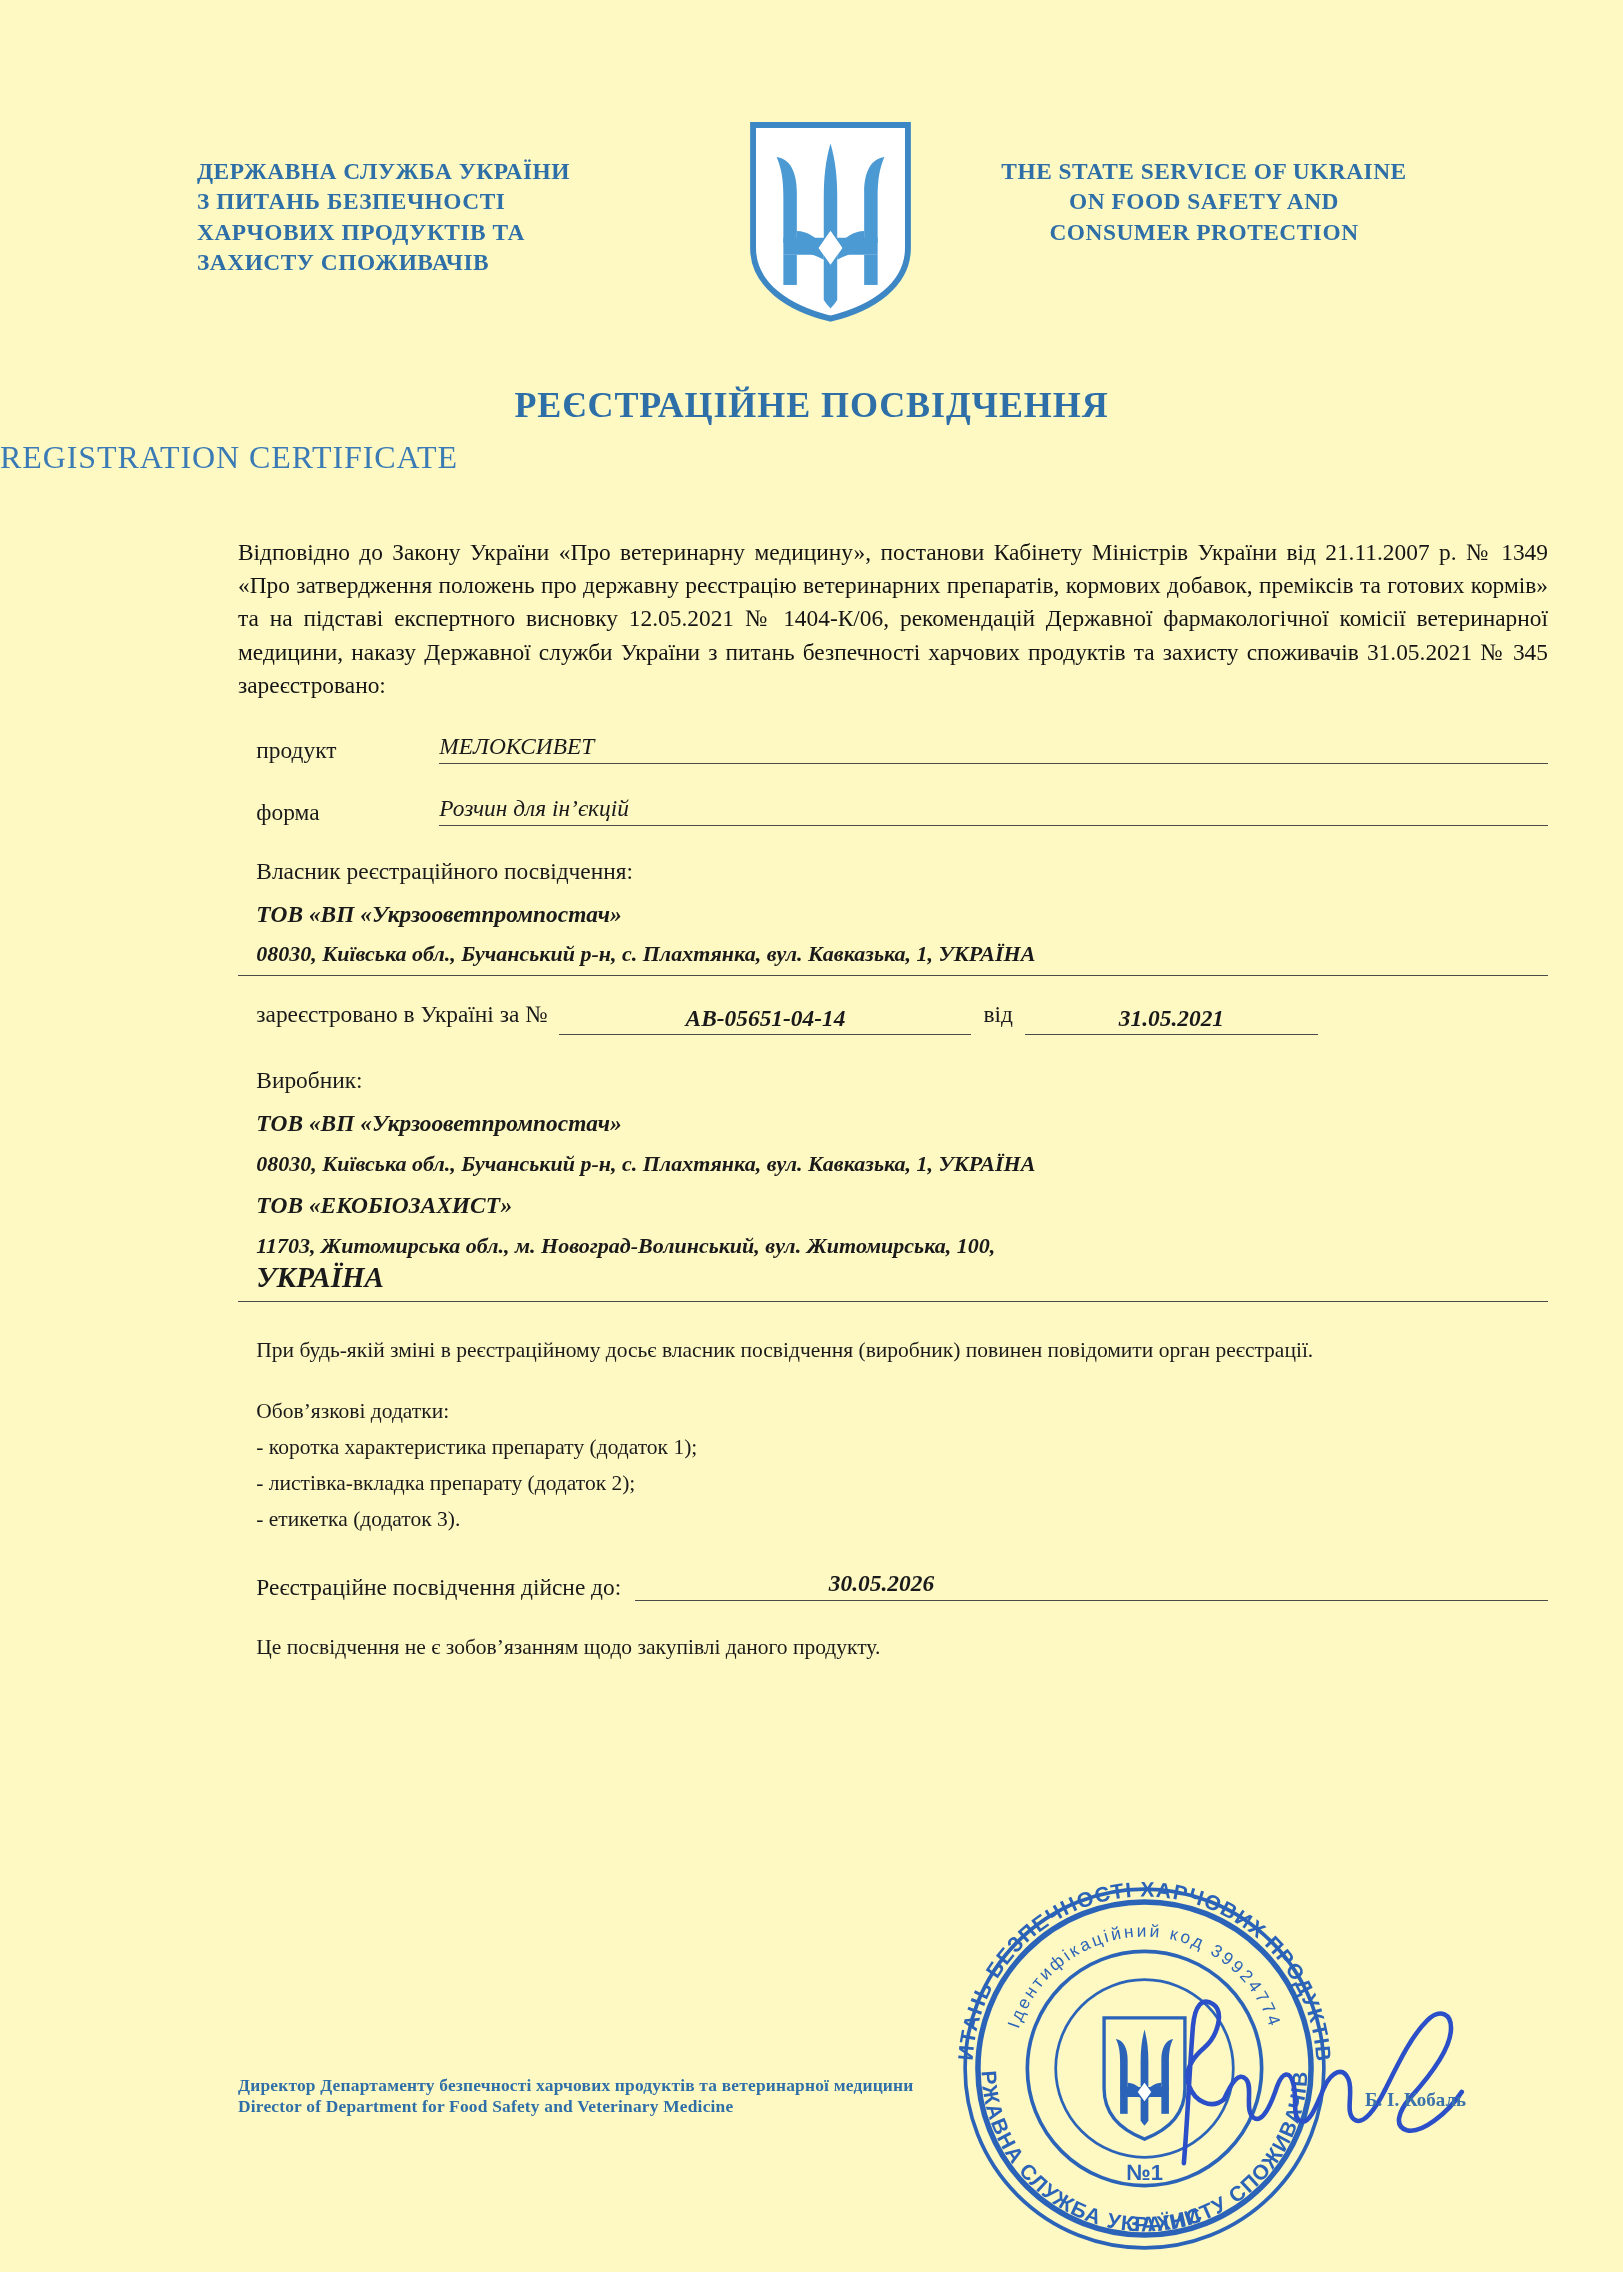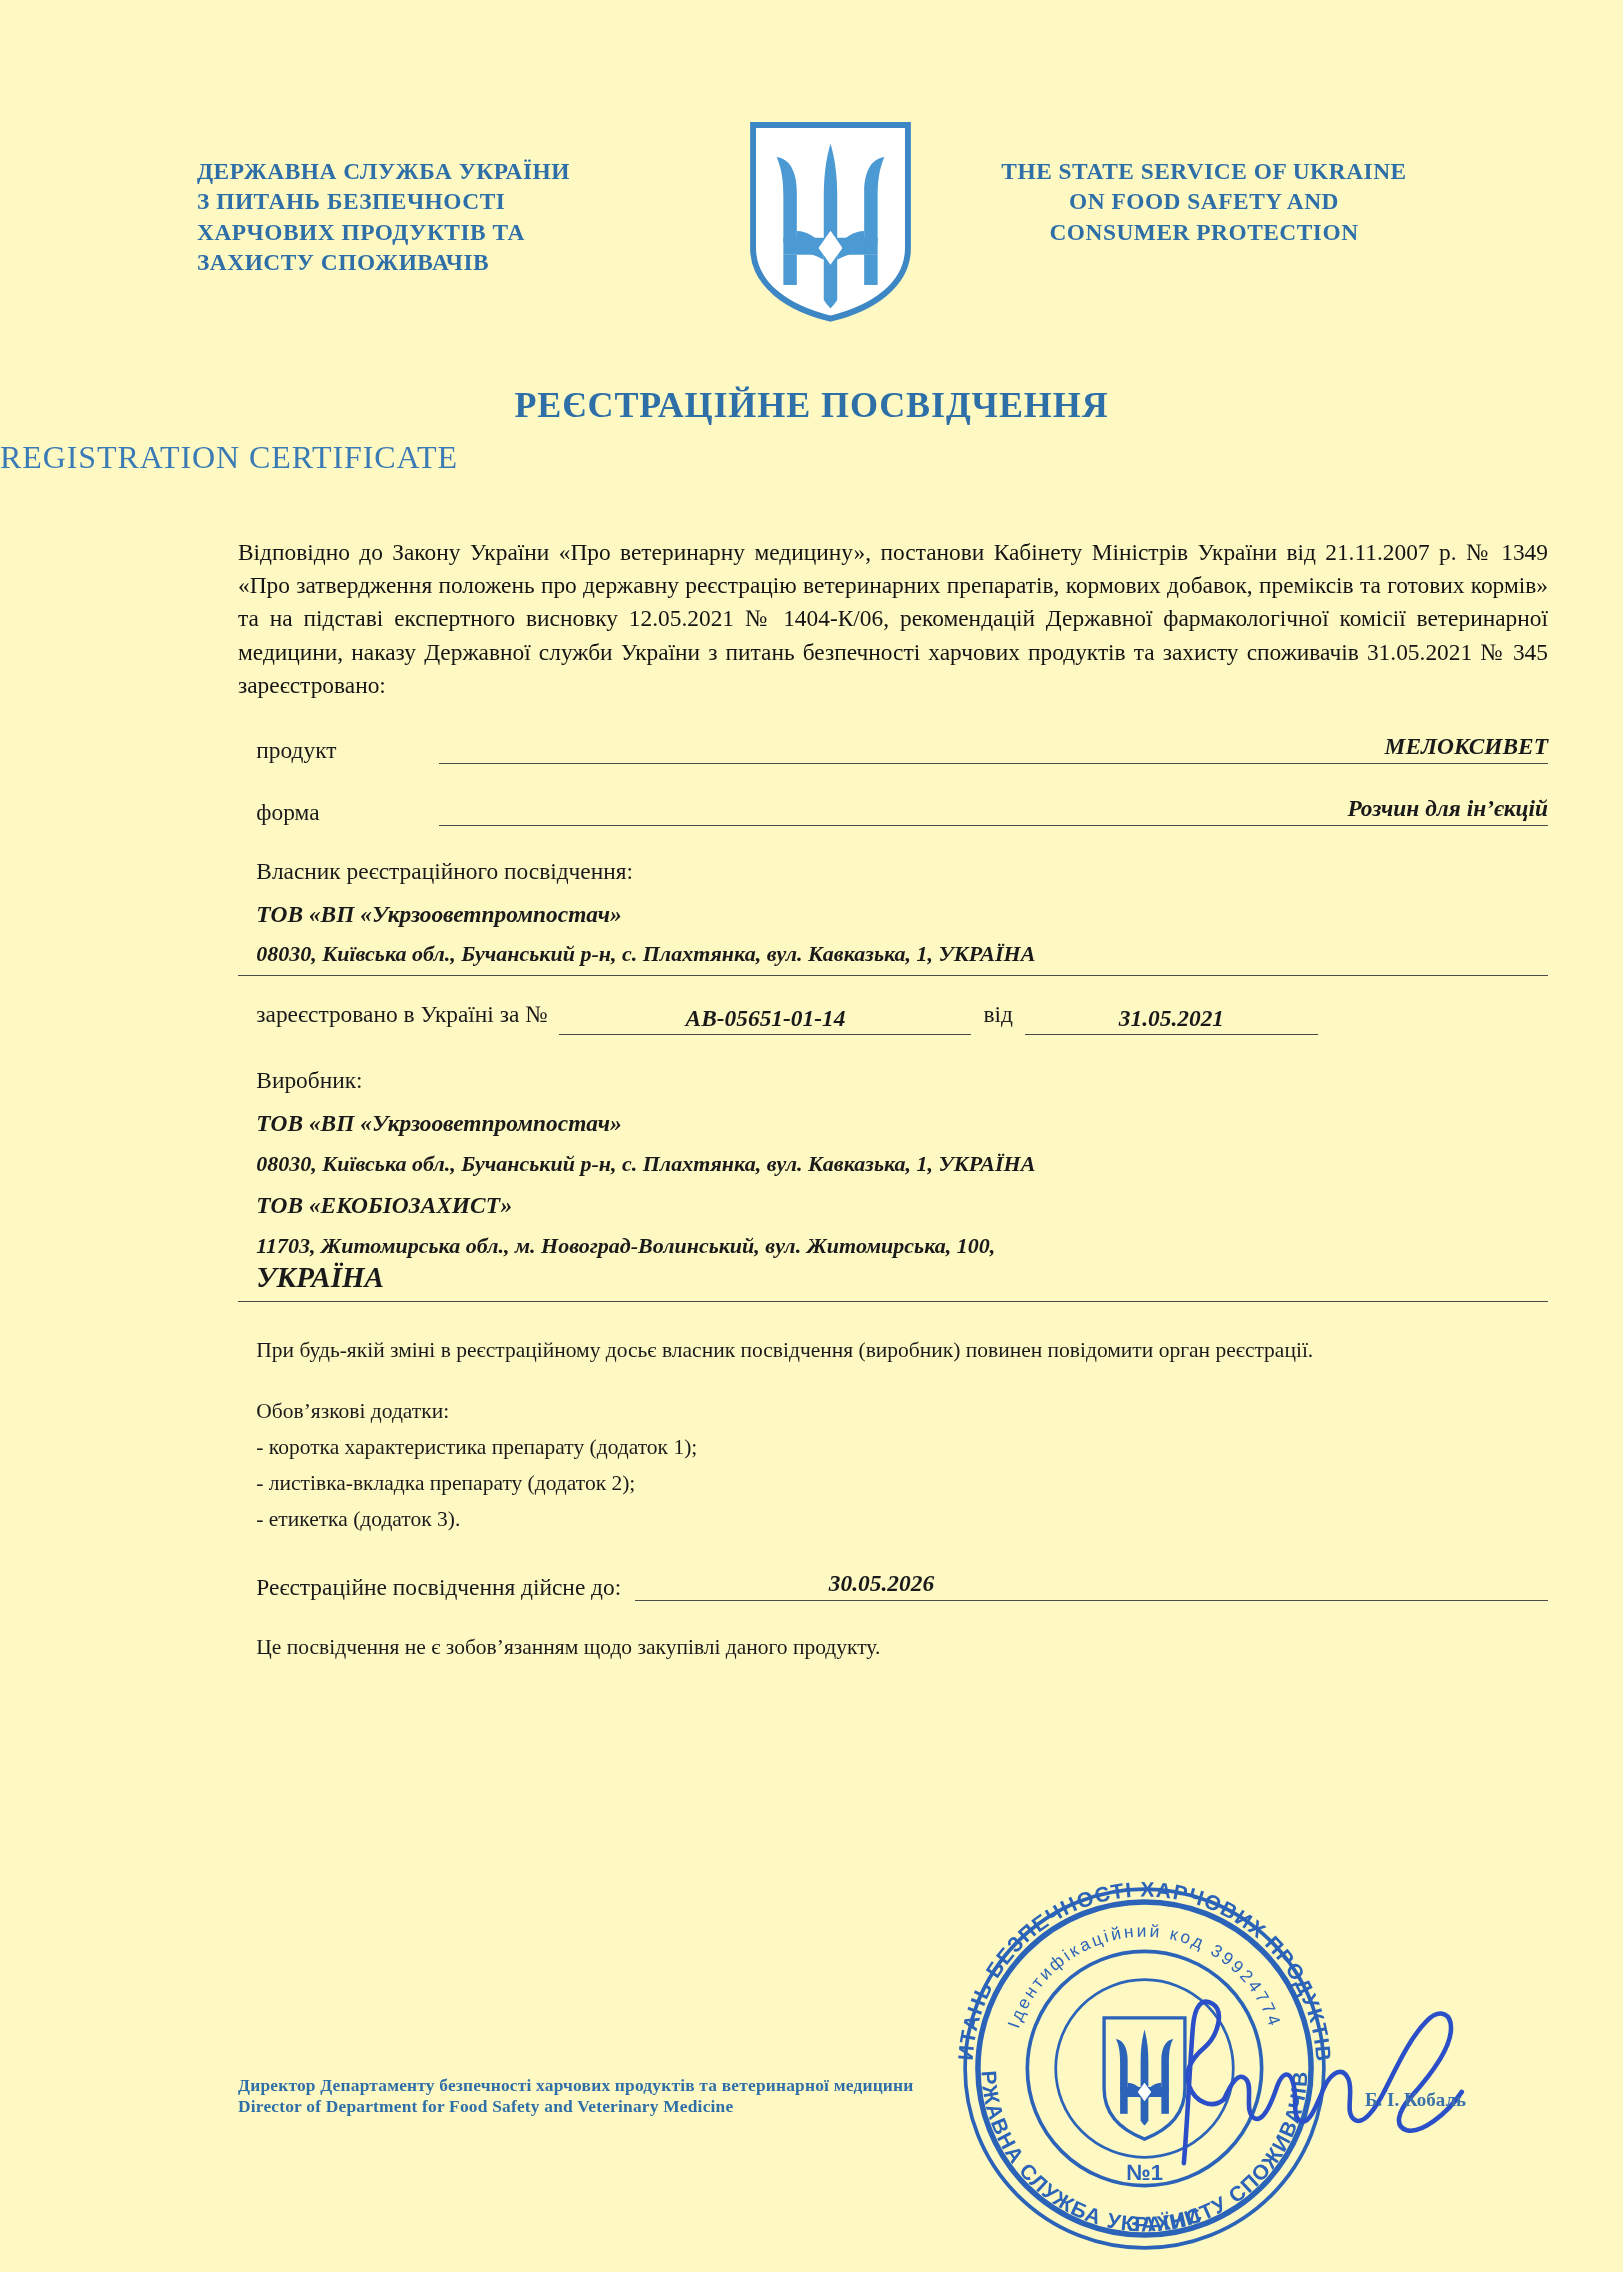--- a/index.html
+++ b/index.html
@@ -102,23 +102,23 @@
   .field-line {
     flex: 1 1 auto;
     position: relative;
     border-bottom: 1.4px solid #4a4a4a;
     height: 33px;
   }
   .field-value {
     position: absolute;
     left: 0; right: 0;
     bottom: 2.7px;
-    text-align: right;
-    font-size: 23.4px;
-    font-weight: bold;
+    text-align: left;
+    font-size: 23.4px;
+    font-weight: normal;
     font-style: italic;
   }
 
   .section-label {
     font-size: 23.4px;
     margin-top: 32px;
     padding-left: 18.3px;
   }
   .entity-line {
     margin-top: 15.6px;
@@ -317,21 +317,21 @@
       </div>
     </div>
 
     <div class="section-label">Власник реєстраційного посвідчення:</div>
     <div class="entity-line">ТОВ «ВП «Укрзооветпромпостач»</div>
     <div class="addr-line">08030, Київська обл., Бучанський р-н, с. Плахтянка, вул. Кавказька, 1, УКРАЇНА</div>
 
     <div class="regno-row">
       <div class="lbl">зареєстровано в Україні за №</div>
       <div class="blank a">
-        <div class="v">АВ-05651-01-14</div>
+        <div class="v">АВ-05651-04-14</div>
       </div>
       <div class="lbl">від</div>
       <div class="blank b">
         <div class="v">31.05.2021</div>
       </div>
     </div>
 
     <div class="section-label">Виробник:</div>
 
     <div class="entity-line">ТОВ «ВП «Укрзооветпромпостач»</div>

